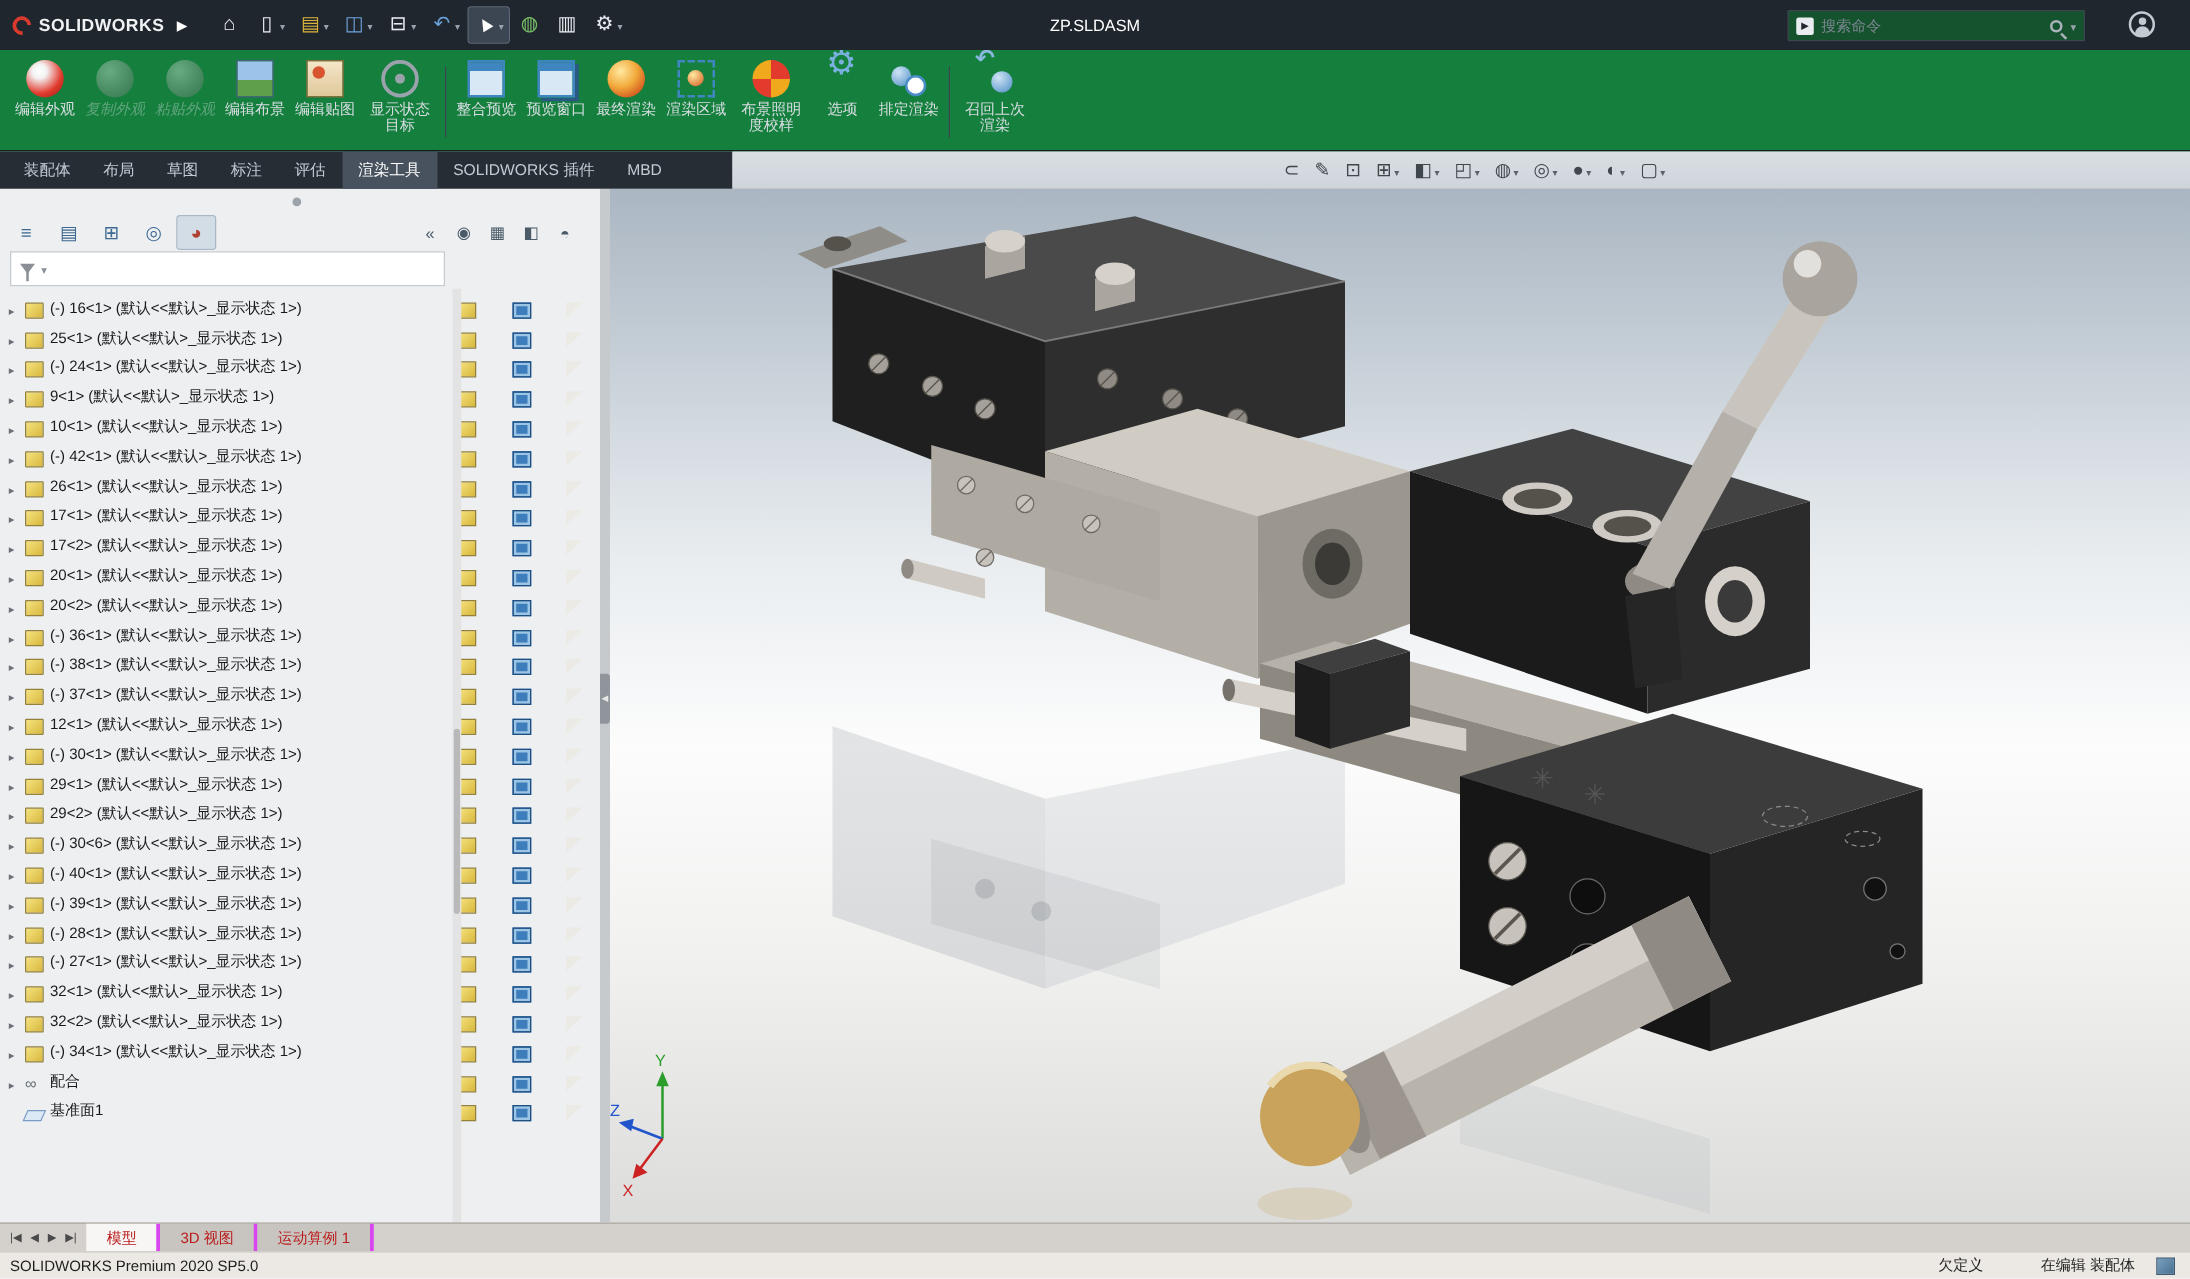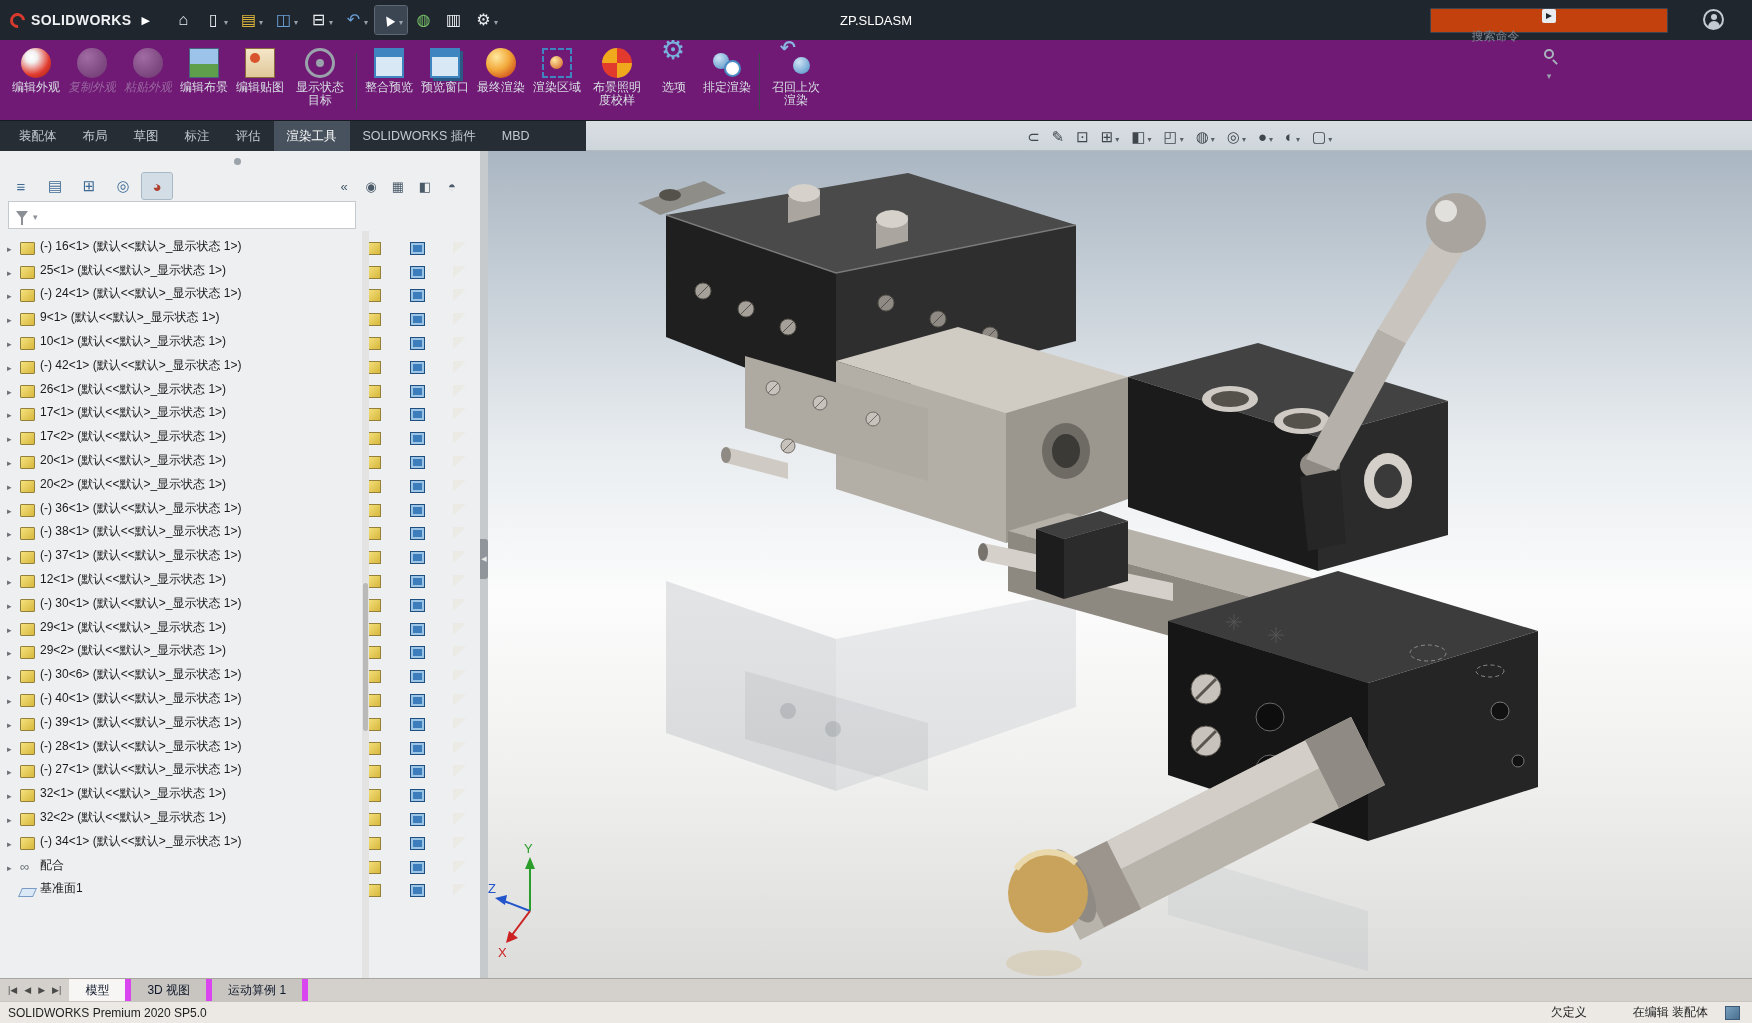--- a/index.html
+++ b/index.html
@@ -12,34 +12,34 @@
   .logo .word{font-size:14px;font-weight:bold;letter-spacing:.4px;color:#f0f2f4;}
   .logo .fly{color:#fff;font-size:11px;margin-left:4px;}
   .qat{display:flex;align-items:center;gap:3px;margin-left:10px;}
   .qbtn{display:flex;align-items:center;height:28px;padding:0 4px;border-radius:2px;color:#c3cad2;}
   .qbtn .g{font-size:16px;width:19px;text-align:center;line-height:1;}
   .qbtn .caret::before{content:"▾";font-size:8px;color:#98a2ad;margin-left:1px;}
   .qbtn.pressed{background:#3c4653;outline:1px solid #5c6876;}
   .qbtn.pressed .g{transform:rotate(-32deg);color:#fff;}
   .qbtn.c-yellow .g{color:#d8b23a;} .qbtn.c-blue .g{color:#6aa0d8;} .qbtn.c-green .g{color:#7ac36a;} .qbtn.c-white .g{color:#e8ecf0;}
   .doc-title{position:absolute;left:50%;transform:translateX(-50%);font-size:13px;color:#ffffff;}
-  .search{position:absolute;right:84px;top:8px;width:238px;height:25px;background:#c2410c;border:1px solid #3c454f;display:flex;align-items:center;padding:0 6px;gap:6px;border-radius:1px;flex-direction:column;}
+  .search{position:absolute;right:84px;top:8px;width:238px;height:25px;background:#14532d;border:1px solid #3c454f;display:flex;align-items:center;padding:0 6px;gap:6px;border-radius:1px;}
   .search .sicn{width:14px;height:14px;background:#e8ecf0;border-radius:2px;position:relative;flex:none;}
   .search .sicn::after{content:"";position:absolute;left:4px;top:4px;border-left:6px solid #20262e;border-top:3px solid transparent;border-bottom:3px solid transparent;}
   .search input{flex:1;background:transparent;border:none;outline:none;color:#cfd6dd;font-size:12px;min-width:0;}
   .search input::placeholder{color:#7b8590;}
   .mag{width:10px;height:10px;border:2px solid #aab3bc;border-radius:50%;position:relative;flex:none;}
   .mag::after{content:"";position:absolute;left:8px;top:8px;width:2px;height:6px;background:#aab3bc;transform:rotate(-45deg);}
   .search .caret2::before{content:"▾";font-size:9px;color:#98a2ad;}
   .account{position:absolute;right:28px;top:9px;width:21px;height:21px;border:2px solid #c3cad2;border-radius:50%;}
   .account::before{content:"";position:absolute;left:6px;top:3px;width:6px;height:6px;border-radius:50%;background:#c3cad2;}
   .account::after{content:"";position:absolute;left:3px;top:10px;width:12px;height:7px;border-radius:6px 6px 0 0;background:#c3cad2;}
 
   
-  .ribbon{position:absolute;top:40px;left:0;right:0;height:81px;background:#701a75;border-bottom:1px solid #171c22;display:flex;align-items:stretch;padding:5px 4px 2px 8px;z-index:29;}
+  .ribbon{position:absolute;top:40px;left:0;right:0;height:81px;background:#15803d;border-bottom:1px solid #171c22;display:flex;align-items:stretch;padding:5px 4px 2px 8px;z-index:29;}
   .rbtn{display:flex;flex-direction:column;align-items:center;min-width:50px;padding:3px 4px 1px;color:#d8dde3;font-size:12px;line-height:13px;text-align:center;border-radius:2px;}
   .rbtn .ric{width:30px;height:30px;margin-bottom:3px;position:relative;flex:none;}
   .rbtn .rlabel{max-width:56px;word-break:break-all;height:27px;overflow:hidden;}
   .rbtn.disabled{opacity:.38;font-style:italic;}
   .rbtn.type-sep{min-width:1px;width:1px;padding:0;margin:8px 4px;background:#3d454f;}
   .ic-appearance .ric{border-radius:50%;background:radial-gradient(circle at 35% 30%,#ffffff 0%,#f2f2f2 20%,#e23b2e 62%,#8f1d14 100%);}
   .ic-appearance-copy .ric,.ic-appearance-paste .ric{border-radius:50%;background:radial-gradient(circle at 35% 30%,#f0f0f0,#9a9a9a 60%,#6a6a6a);}
   .ic-scene .ric{border:1px solid #47637d;background:linear-gradient(180deg,#9cc4ea 0 55%,#5f9e4a 55% 100%);}
   .ic-decal .ric{border:1px solid #8a6a3a;background:linear-gradient(180deg,#f4e6c8,#e0c89a);}
   .ic-decal .ric::after{content:"";position:absolute;left:4px;top:4px;width:10px;height:10px;border-radius:50%;background:#d8542e;}
@@ -104,21 +104,21 @@
   .vsplit .grab{position:absolute;left:0;top:388px;width:8px;height:40px;background:#8f959b;border-radius:0 3px 3px 0;color:#e8e8e8;font-size:7px;display:flex;align-items:center;justify-content:center;}
 
   
   .viewport{position:absolute;left:488px;top:151px;right:0;bottom:45px;background:linear-gradient(180deg,#aab6c2 0%,#c6cfd7 16%,#e9edf0 36%,#fcfcfc 54%,#f1f1f0 74%,#dcdcdb 100%);z-index:10;}
   .viewport svg{position:absolute;left:0;top:0;width:100%;height:100%;}
 
   
   .bottombar{position:absolute;left:0;right:0;bottom:22px;height:23px;background:#d4d1cc;border-top:1px solid #a9a6a0;display:flex;align-items:stretch;z-index:30;}
   .bnav{display:flex;align-items:center;gap:1px;padding:0 5px;}
   .bnav span{font-size:9px;color:#4a4a4a;padding:0 3px;}
-  .btab{display:flex;align-items:center;padding:0 16px;font-size:12px;color:#0f172a;background:#c8c5c0;border-right:6px solid #d946ef;}
+  .btab{display:flex;align-items:center;padding:0 16px;font-size:12px;color:#b91c1c;background:#c8c5c0;border-right:3px solid #d946ef;}
   .btab.active{background:#f7f6f4;}
 
   
   .statusbar{position:absolute;left:0;right:0;bottom:0;height:22px;background:#ece9e5;border-top:1px solid #c9c6c1;display:flex;align-items:center;font-size:12px;color:#1e1e1e;padding:0 8px;z-index:30;}
   .sright{position:absolute;right:44px;display:flex;gap:46px;}
   .sb-icon{position:absolute;right:12px;top:4px;width:15px;height:14px;background:linear-gradient(135deg,#7aa0c0,#4a7090);border:1px solid #3a5a78;}
 </style>
 </head>
 <body>
 

